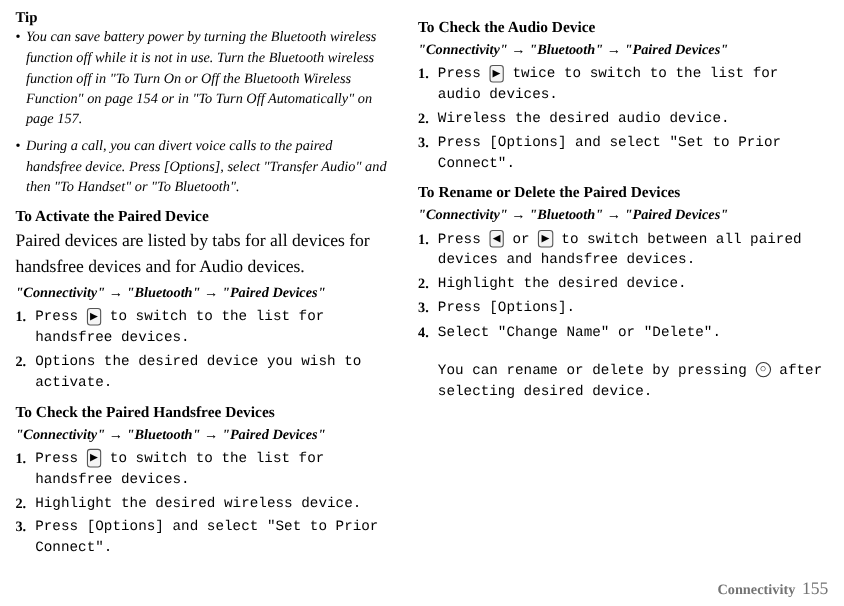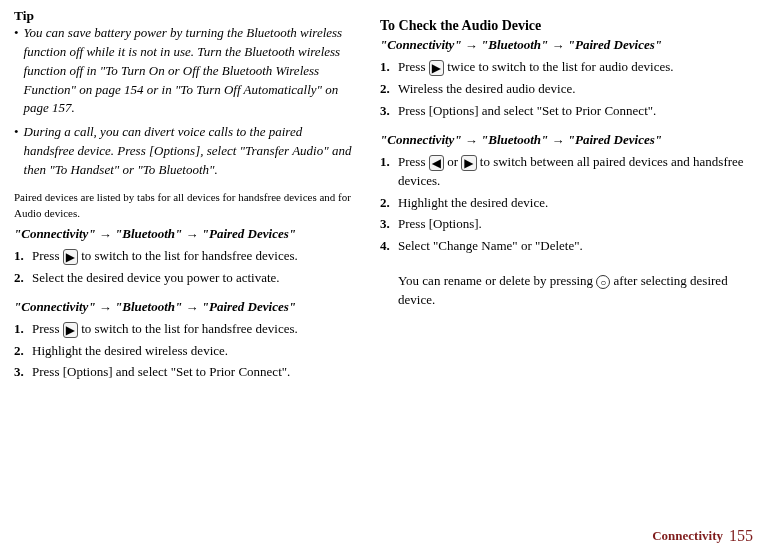--- a/index.html
+++ b/index.html
@@ -47,21 +47,21 @@
       flex-shrink: 0;
       font-size: 13px;
     }
     .section-heading {
       font-weight: bold;
       font-size: 14px;
       margin-top: 10px;
       margin-bottom: 2px;
     }
     .section-subtext {
-      font-size: 11px;
+      font-size: 16px;
       line-height: 1.45;
       margin-bottom: 3px;
     }
     .nav-path {
       font-size: 13px;
       margin-bottom: 4px;
       line-height: 1.4;
     }
     .numbered-list {
       margin-left: 0;
@@ -75,27 +75,28 @@
       line-height: 1.45;
     }
     .list-num {
       font-weight: bold;
       min-width: 18px;
       flex-shrink: 0;
       font-size: 13px;
     }
     .list-content {
       flex: 1;
+      font-family: Liberation Mono, monospace;
     }
     .footer {
       position: absolute;
       bottom: 6px;
       right: 14px;
       font-size: 13px;
-      color: #7f1d1d;
+      color: #737373;
       display: flex;
       align-items: center;
       gap: 6px;
     }
     .footer-text {
       font-weight: bold;
       font-size: 13px;
     }
     .footer-num {
       font-size: 16px;
@@ -141,37 +142,39 @@
         <span class="bullet-dot">•</span>
         <span style="font-style:italic;font-family:Liberation Serif, serif;">You can save battery power by turning the Bluetooth wireless function off while it is not in use. Turn the Bluetooth wireless function off in "To Turn On or Off the Bluetooth Wireless Function" on page 154 or in "To Turn Off Automatically" on page 157.</span>
       </div>
       <div class="tip-bullet">
         <span class="bullet-dot">•</span>
         <span style="font-style:italic;">During a call, you can divert voice calls to the paired handsfree device. Press [Options], select "Transfer Audio" and then "To Handset" or "To Bluetooth".</span>
       </div>
     </div>
 
     <div>
+      <div class="section-heading">To Activate the Paired Device</div>
       <div class="section-subtext">Paired devices are listed by tabs for all devices for handsfree devices and for Audio devices.</div>
       <div class="nav-path">
         <span class="italic-bold">"Connectivity"</span> <span>→</span> <span class="italic-bold">"Bluetooth"</span> <span>→</span> <span class="italic-bold">"Paired Devices"</span>
       </div>
       <ol class="numbered-list">
         <li>
           <span class="list-num">1.</span>
           <span class="list-content">Press <span class="key-icon">▶</span> to switch to the list for handsfree devices.</span>
         </li>
         <li>
           <span class="list-num">2.</span>
-          <span class="list-content">Select the desired device you power to activate.</span>
+          <span class="list-content">Options the desired device you wish to activate.</span>
         </li>
       </ol>
     </div>
 
     <div style="margin-top:10px;">
+      <div class="section-heading">To Check the Paired Handsfree Devices</div>
       <div class="nav-path">
         <span class="italic-bold">"Connectivity"</span> <span>→</span> <span class="italic-bold">"Bluetooth"</span> <span>→</span> <span class="italic-bold">"Paired Devices"</span>
       </div>
       <ol class="numbered-list">
         <li>
           <span class="list-num">1.</span>
           <span class="list-content">Press <span class="key-icon">▶</span> to switch to the list for handsfree devices.</span>
         </li>
         <li>
           <span class="list-num">2.</span>
@@ -203,20 +206,21 @@
           <span class="list-content">Wireless the desired audio device.</span>
         </li>
         <li>
           <span class="list-num">3.</span>
           <span class="list-content">Press [Options] and select "Set to Prior Connect".</span>
         </li>
       </ol>
     </div>
 
     <div style="margin-top:10px;">
+      <div class="section-heading">To Rename or Delete the Paired Devices</div>
       <div class="nav-path">
         <span class="italic-bold">"Connectivity"</span> <span>→</span> <span class="italic-bold">"Bluetooth"</span> <span>→</span> <span class="italic-bold">"Paired Devices"</span>
       </div>
       <ol class="numbered-list">
         <li>
           <span class="list-num">1.</span>
           <span class="list-content">Press <span class="key-icon">◀</span> or <span class="key-icon">▶</span> to switch between all paired devices and handsfree devices.</span>
         </li>
         <li>
           <span class="list-num">2.</span>

